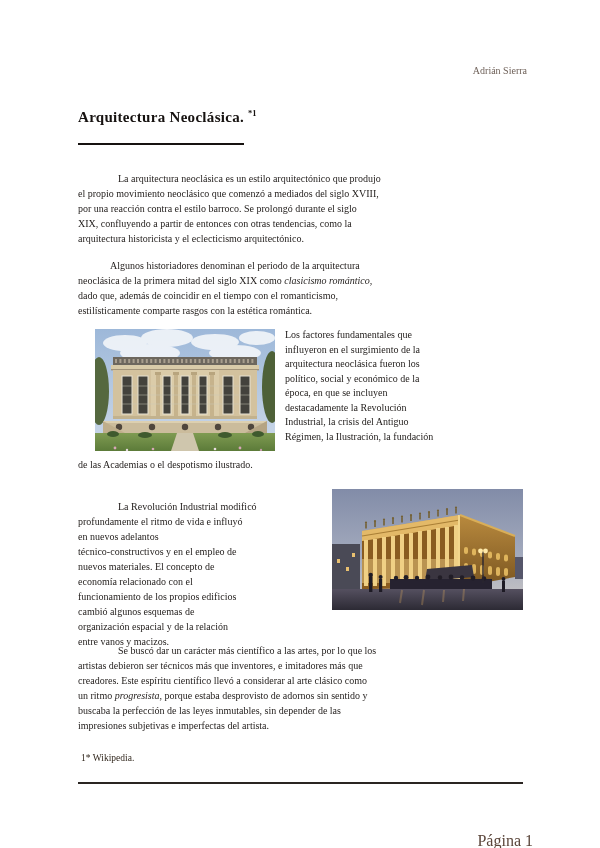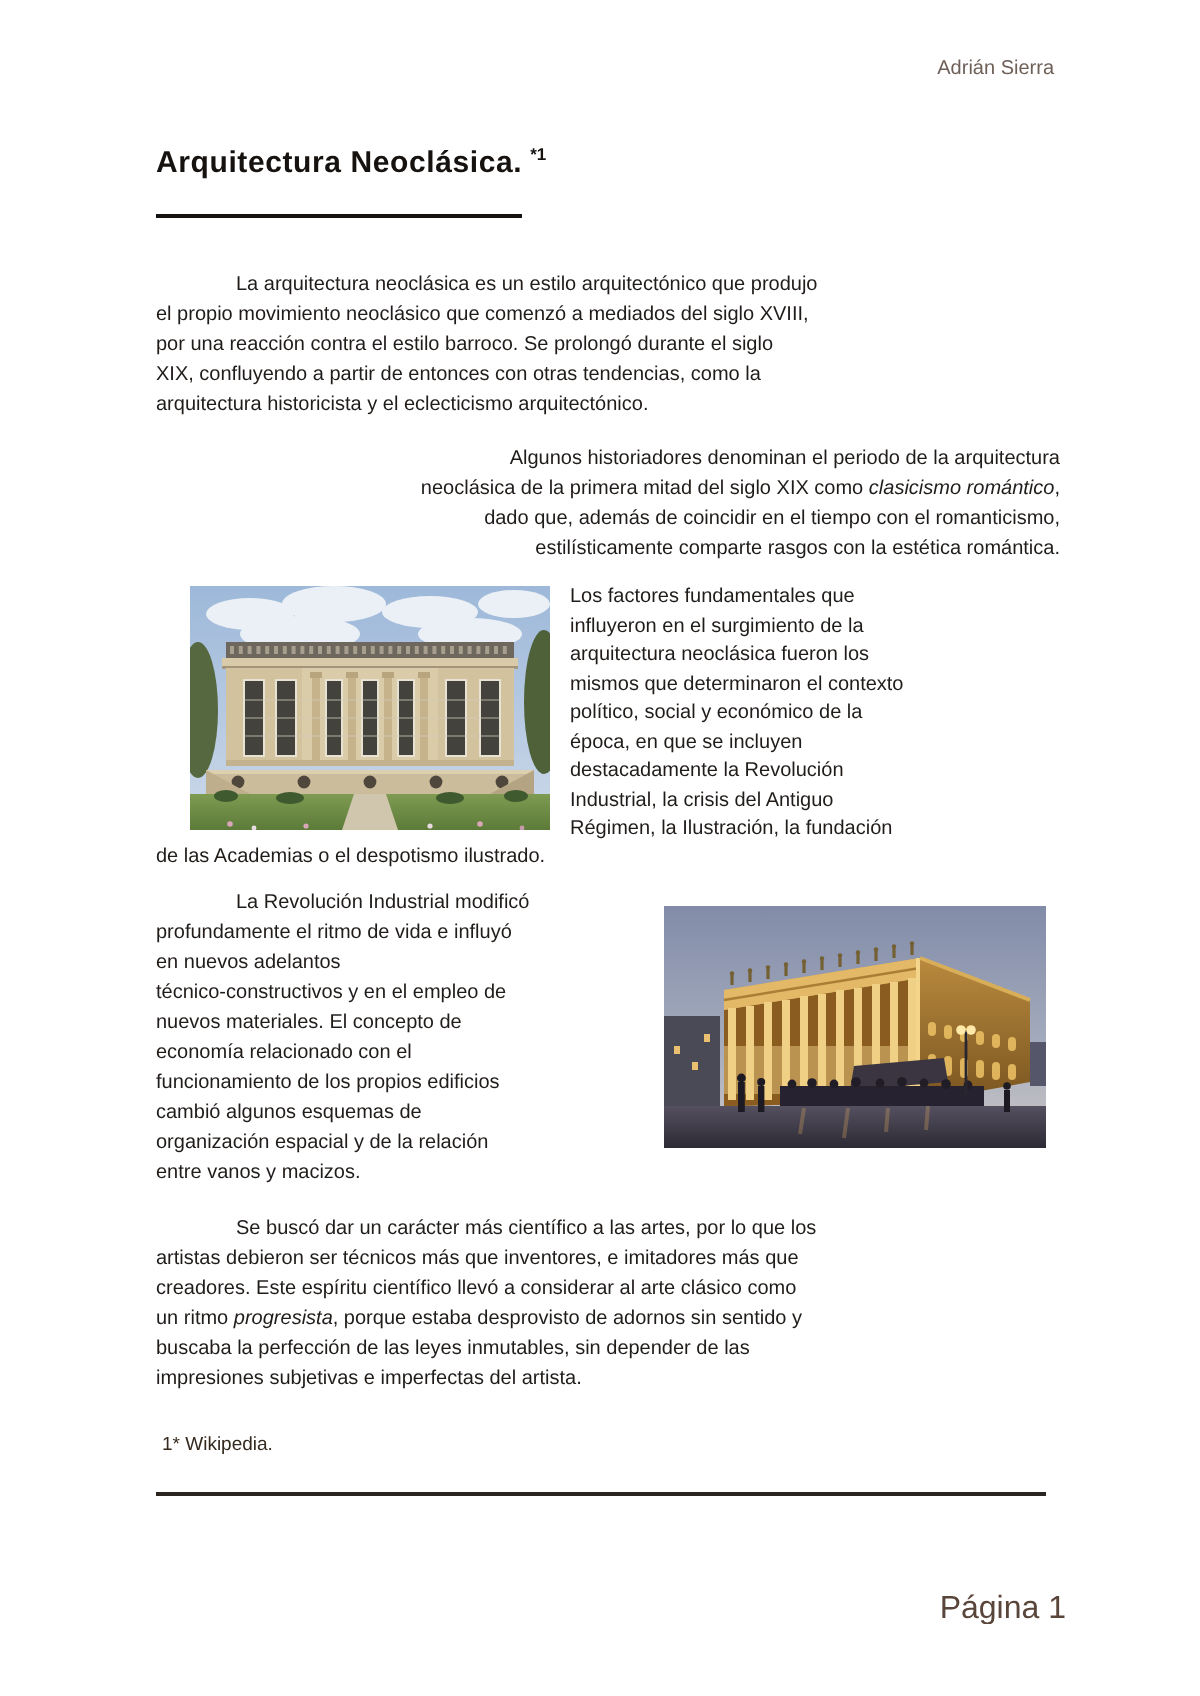--- a/index.html
+++ b/index.html
@@ -1,31 +1,31 @@
 <!DOCTYPE html>
 <html><head>
 <meta charset="utf-8">
 <style>
   html,body{margin:0;padding:0;background:#ffffff;}
   .page{
     position:relative;width:600px;height:812px;background:#ffffff;overflow:hidden;
-    font-family:Liberation Sans, sans-serif;color:#201c1a;
+    font-family:Liberation Serif, serif;color:#201c1a;margin-top:36px;
   }
   .abs{position:absolute;}
   .header-author{top:29px;right:73px;font-size:10px;color:#6e6058;}
   .doc-title{left:78px;top:72px;font-size:15px;font-weight:bold;letter-spacing:.3px;color:#161210;}
   .doc-title .t-underline{display:inline-block;border-bottom:2px solid #161210;padding-bottom:17px;}
   .doc-title sup{font-size:8.5px;font-weight:bold;margin-left:4px;vertical-align:6px;letter-spacing:0;}
   .para{font-size:10px;line-height:15px;color:#201c1a;}
   .tline{white-space:nowrap;}
   .p1{left:78px;top:135px;width:452px;}
-  .p2{left:78px;top:222px;width:452px;text-align:right;}
+  .p2{left:78px;top:222px;width:452px;}
   .p3side{left:285px;top:292px;width:245px;line-height:14.5px;}
   .p3tail{left:78px;top:421px;width:452px;}
-  .p4{left:78px;top:444px;width:254px;}
+  .p4{left:78px;top:463px;width:254px;}
   .p5{left:78px;top:607px;width:452px;}
   .photo{display:block;}
   .photo1{left:95px;top:293px;}
   .photo2{left:332px;top:453px;}
   .footnote-rule{left:78px;top:746px;width:445px;height:2px;background:#2a2521;}
   .footnote-text{left:81px;top:717px;font-size:9.5px;color:#33291f;}
   .footer-page{top:796px;right:67px;font-size:16px;color:#5a453a;}
 </style>
 </head>
 <body>
@@ -140,21 +140,20 @@
         <circle cx="120" cy="120" r="1.3" fill="#e8dce0"></circle>
       <circle cx="145" cy="119" r="1.4" fill="#d8a7b8"></circle>
         <circle cx="166" cy="121" r="1.2" fill="#c79aab"></circle>
     </g>
   </svg>
 
   <div class="abs para p3side">
       <div class="tline"><span>Los factores fundamentales que</span></div>
       <div class="tline"><span>influyeron en el surgimiento de la</span></div>
       <div class="tline"><span>arquitectura neoclásica fueron los</span></div>
-      <div class="tline"><span>mismos que determinaron el contexto</span></div>
       <div class="tline"><span>político, social y económico de la</span></div>
       <div class="tline"><span>época, en que se incluyen</span></div>
       <div class="tline"><span>destacadamente la Revolución</span></div>
       <div class="tline"><span>Industrial, la crisis del Antiguo</span></div>
       <div class="tline"><span>Régimen, la Ilustración, la fundación</span></div>
     </div>
   <div class="abs para p3tail">
       <div class="tline"><span>de las Academias o el despotismo ilustrado.</span></div>
     </div>
 

